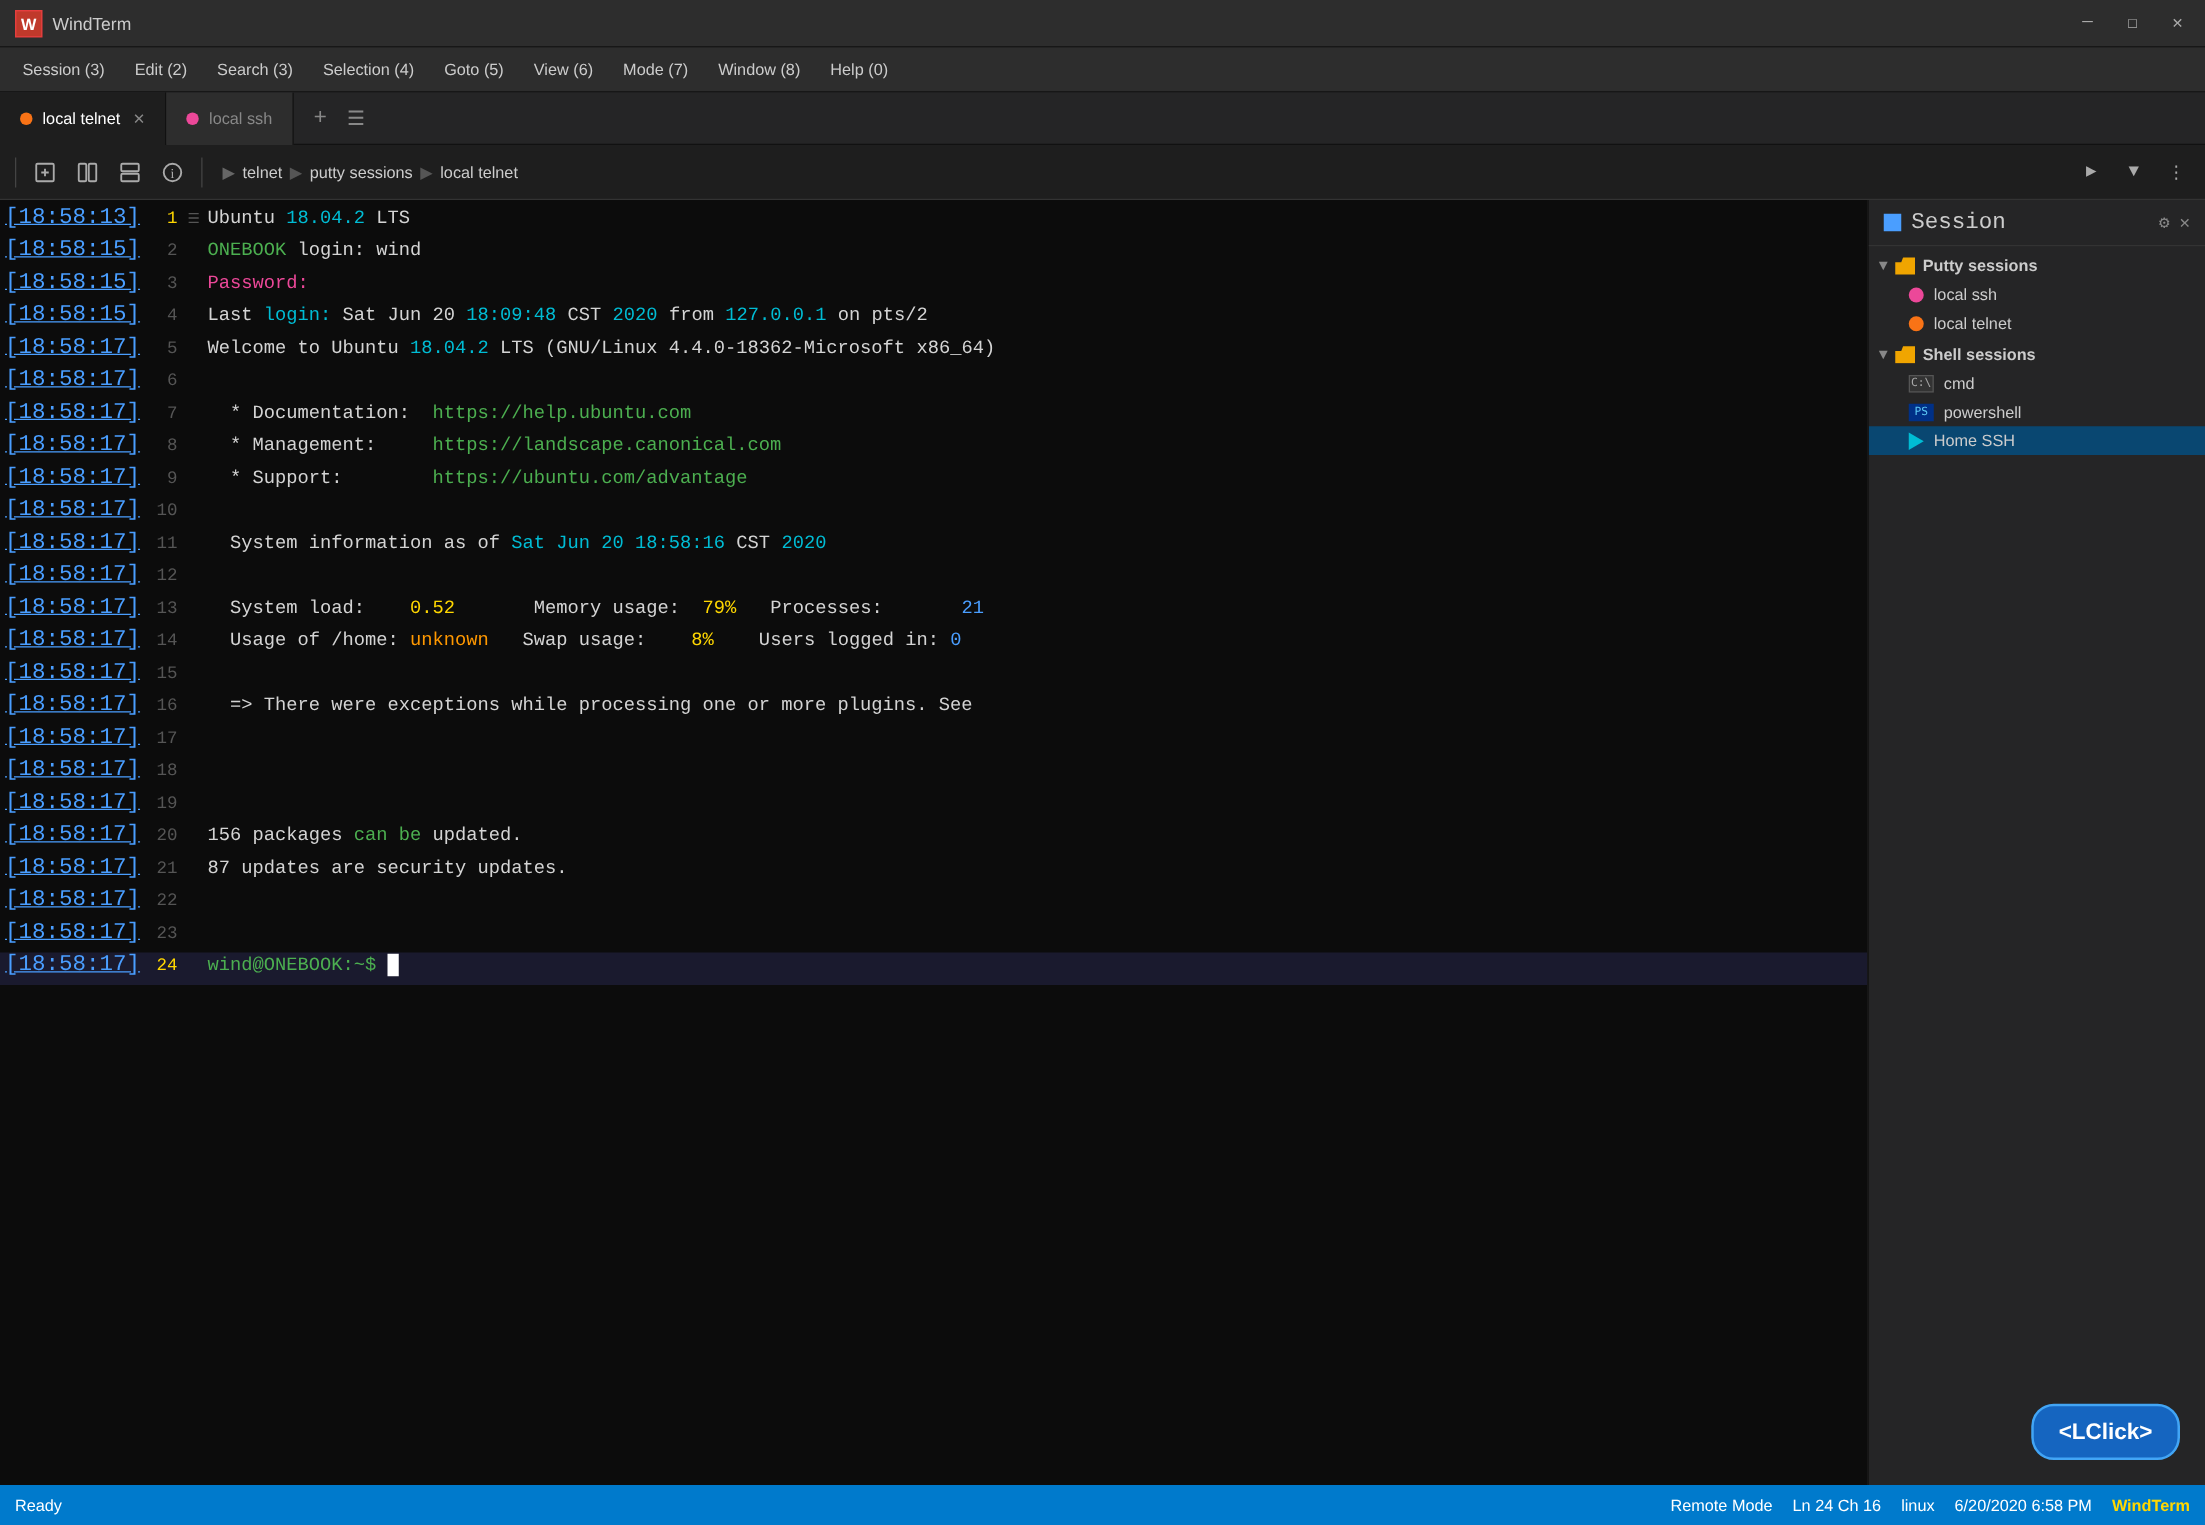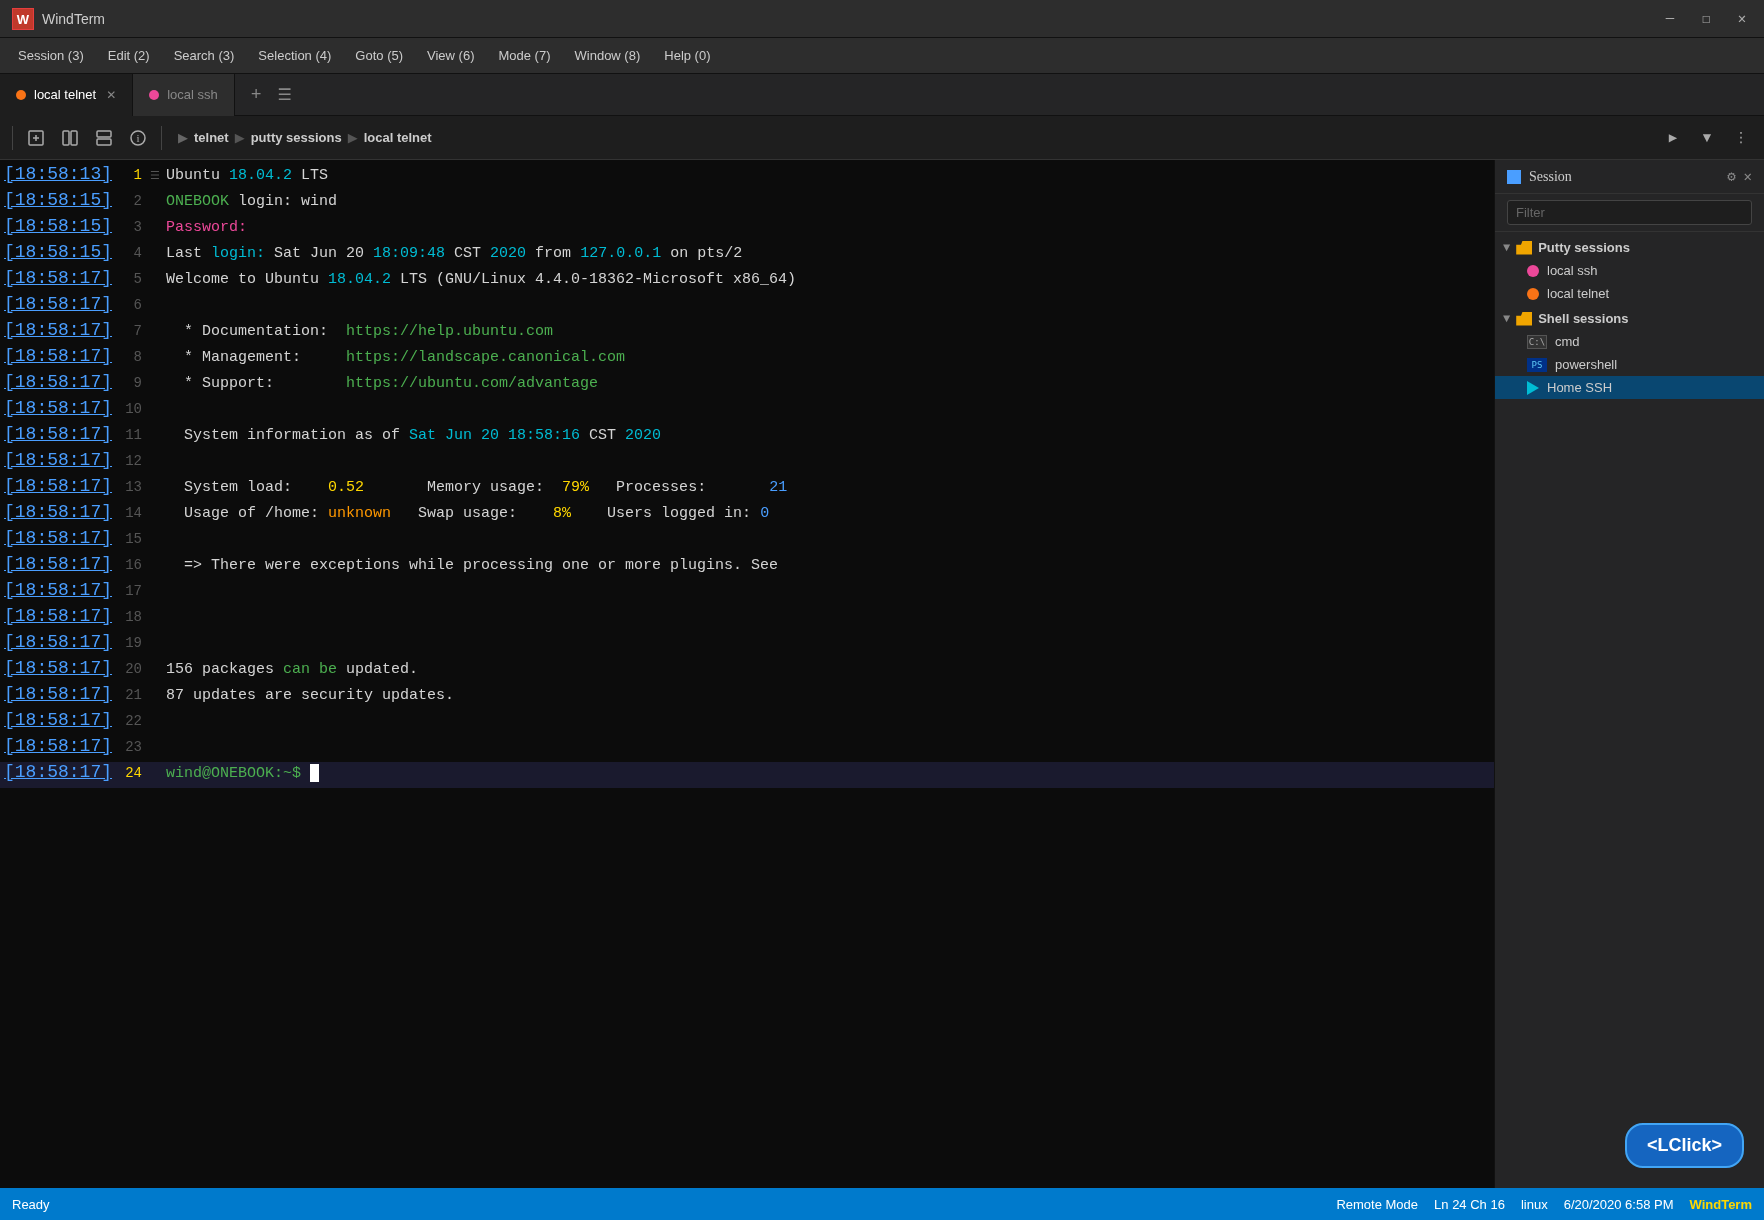--- a/index.html
+++ b/index.html
@@ -159,21 +159,21 @@
       display: flex;
       align-items: center;
       flex: 1;
       gap: 6px;
       font-family: Segoe UI, Arial, sans-serif;
       font-size: 13px;
       color: #aaa;
       padding: 0 8px;
     }
     .breadcrumb-sep { color: #555; }
-    .breadcrumb-item { color: #ccc; font-weight: bold; }
+    .breadcrumb-item { color: #ccc; }
 
     
     .main-layout {
       display: flex;
       height: calc(1220px - 38px - 36px - 42px - 44px - 32px);
     }
 
     
     .terminal {
       flex: 1;
@@ -244,22 +244,22 @@
     }
     .sidebar-header {
       display: flex;
       align-items: center;
       padding: 8px 12px;
       border-bottom: 1px solid #333;
       gap: 8px;
     }
     .sidebar-title {
       color: #ccc;
-      font-family: Liberation Serif, serif;
-      font-size: 14px;
+      font-family: Liberation Mono, monospace;
+      font-size: 18px;
       flex: 1;
     }
     .sidebar-icons {
       display: flex;
       gap: 8px;
       color: #888;
       font-size: 14px;
     }
     .sidebar-filter {
       padding: 6px 12px;
@@ -659,23 +659,20 @@
 
       <div class="sidebar-header">
         <div style="width:14px;height:14px;background:#4a9eff;flex-shrink:0;"></div>
         <span class="sidebar-title">Session</span>
         <div class="sidebar-icons">
           <span>⚙</span>
           <span>✕</span>
         </div>
       </div>
 
-      <div class="sidebar-filter">
-        <input type="text" placeholder="Filter" style="">
-      </div>
 
       <div class="sidebar-tree">
 
         <div class="tree-group">
           <div class="tree-group-header">
             <span class="tree-chevron">▼</span>
             <div class="tree-folder-icon"></div>
             <span class="tree-group-label">Putty sessions</span>
           </div>
           <div class="tree-item">

